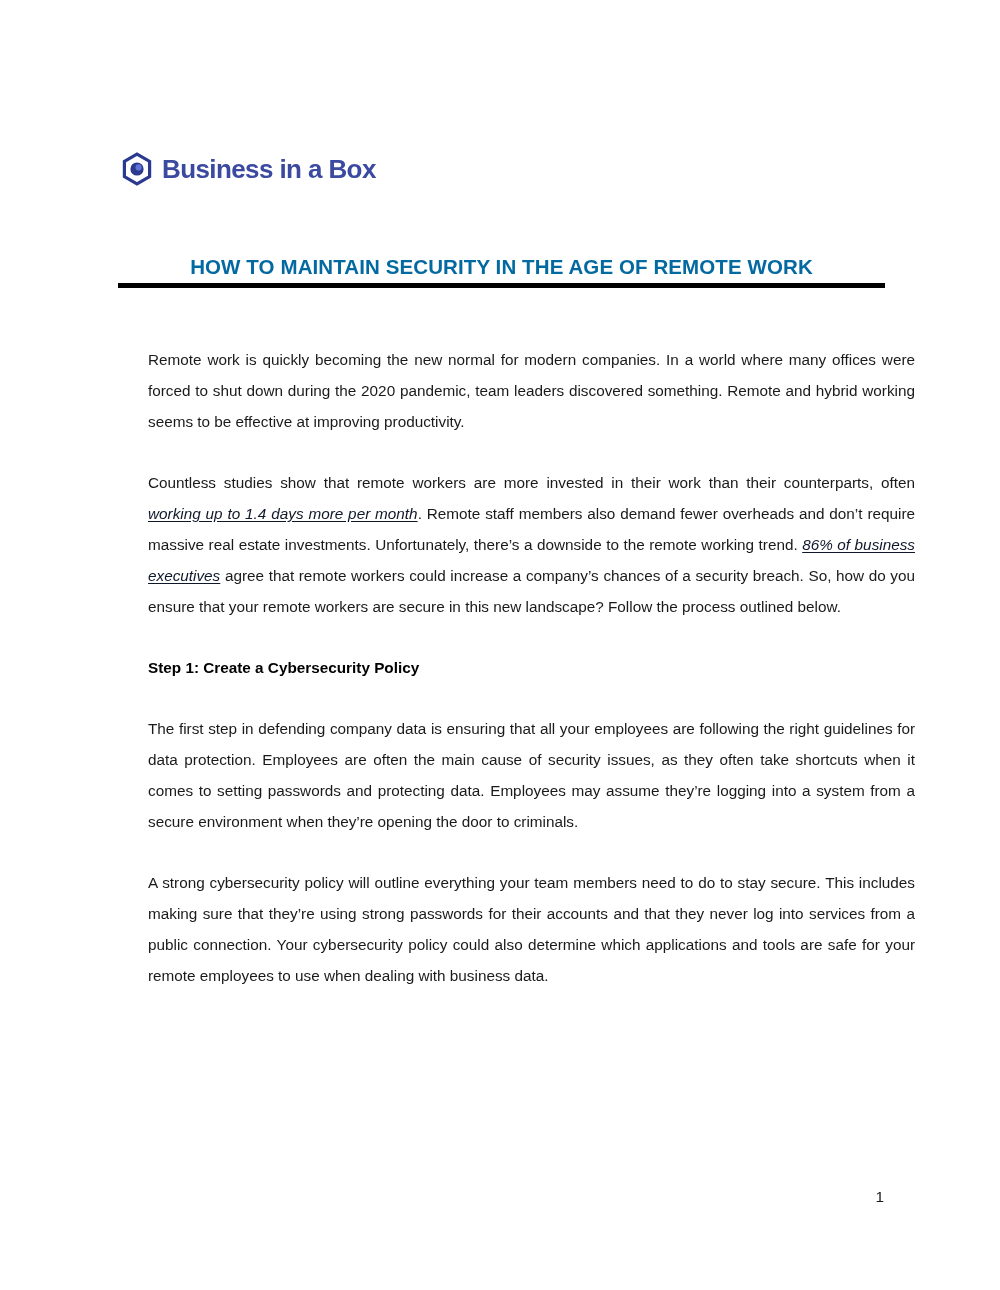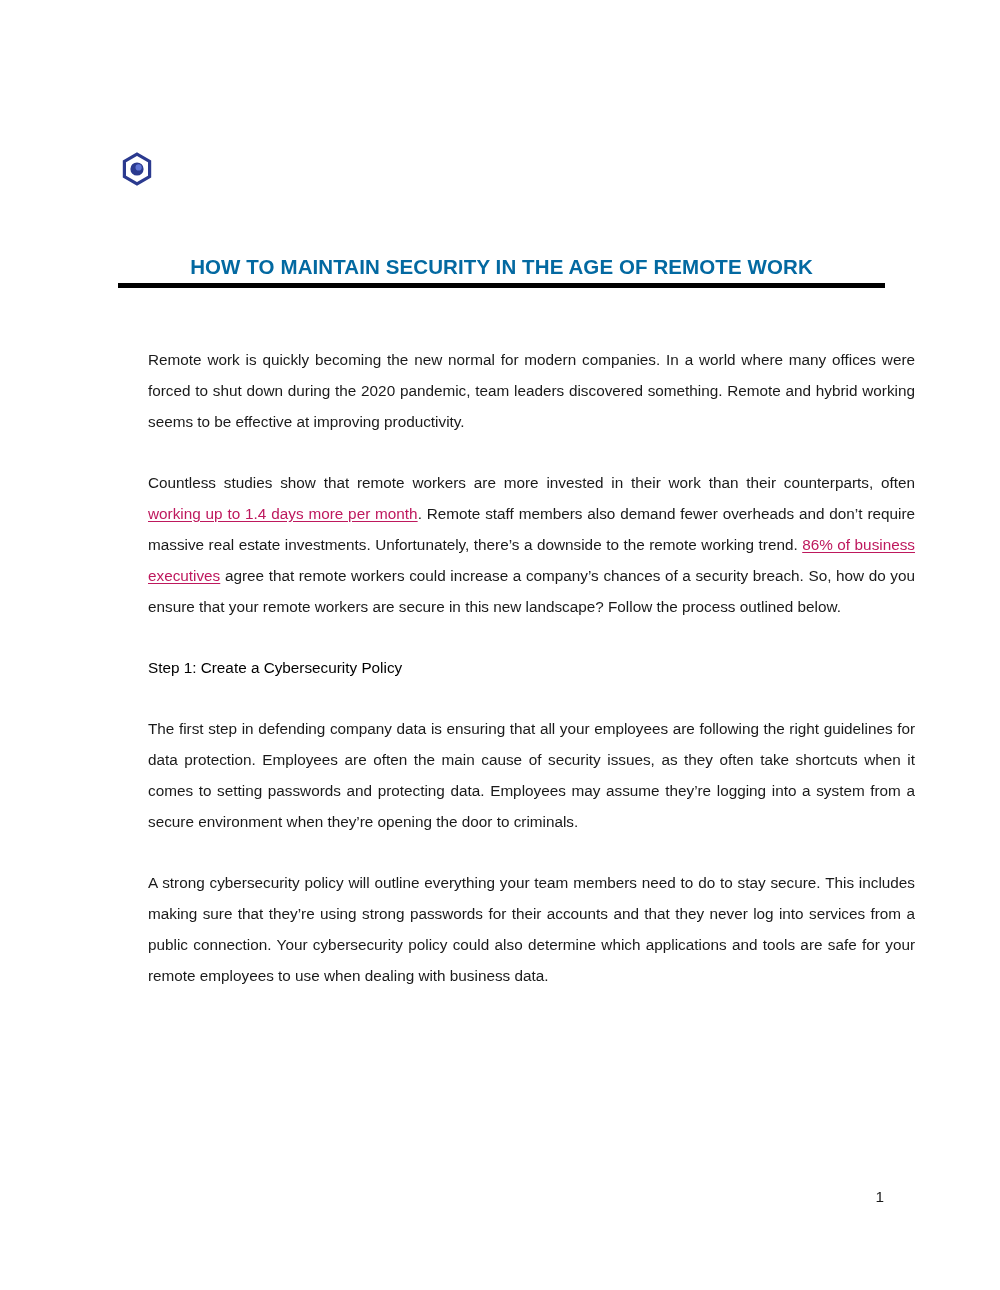--- a/index.html
+++ b/index.html
@@ -84,31 +84,32 @@
     text-justify: inter-word;
     color: #1a1a1a;
     margin: 0 0 30px 0;
     hyphens: none;
   }
   .para:last-child { margin-bottom: 0; }
 
   .section-heading {
     font-size: 15.3px;
     line-height: 31px;
-    font-weight: normal;
+    font-weight: bold;
     color: #000000;
     margin: 0 0 30px 0;
     text-align: left;
   }
 
   a.doclink,
   .doclink {
-    color: #be185d;
+    color: #0f172a;
     text-decoration: underline;
     text-underline-offset: 2px;
+    font-style: italic;
   }
 
   
   .page-number {
     position: absolute;
     right: 116px;
     top: 1185px;
     font-size: 15.3px;
     line-height: 24px;
     color: #1a1a1a;
@@ -119,20 +120,21 @@
 <body>
 
 <div class="page">
 
   <div class="logo-block">
     <svg class="logo-mark" viewBox="0 0 34 34" aria-hidden="true">
       <polygon points="17,2.2 29.6,9.4 29.6,24.6 17,31.8 4.4,24.6 4.4,9.4" fill="none" stroke="#2b3a8f" stroke-width="3.2"></polygon>
       <circle cx="17" cy="17" r="6.6" fill="#2b3a8f"></circle>
       <circle cx="18.6" cy="15.4" r="3.1" fill="#5f74d6"></circle>
     </svg>
+    <span class="logo-text">Business in a Box</span>
   </div>
 
   <h1 class="doc-title">HOW TO MAINTAIN SECURITY IN THE AGE OF REMOTE WORK</h1>
   <div class="title-rule"></div>
 
   <div class="content">
 
     <p class="para">Remote work is quickly becoming the new normal for modern companies. In a world where many offices were forced to shut down during the 2020 pandemic, team leaders discovered something. Remote and hybrid working seems to be effective at improving productivity.</p>
 
     <p class="para"><span>Countless studies show that remote workers are more invested in their work than their counterparts, often </span><a class="doclink" href="#">working up to 1.4 days more per month</a><span>. Remote staff members also demand fewer overheads and don’t require massive real estate investments. Unfortunately, there’s a downside to the remote working trend. </span><a class="doclink" href="#">86% of business executives</a><span> agree that remote workers could increase a company’s chances of a security breach. So, how do you ensure that your remote workers are secure in this new landscape? Follow the process outlined below.</span></p>

